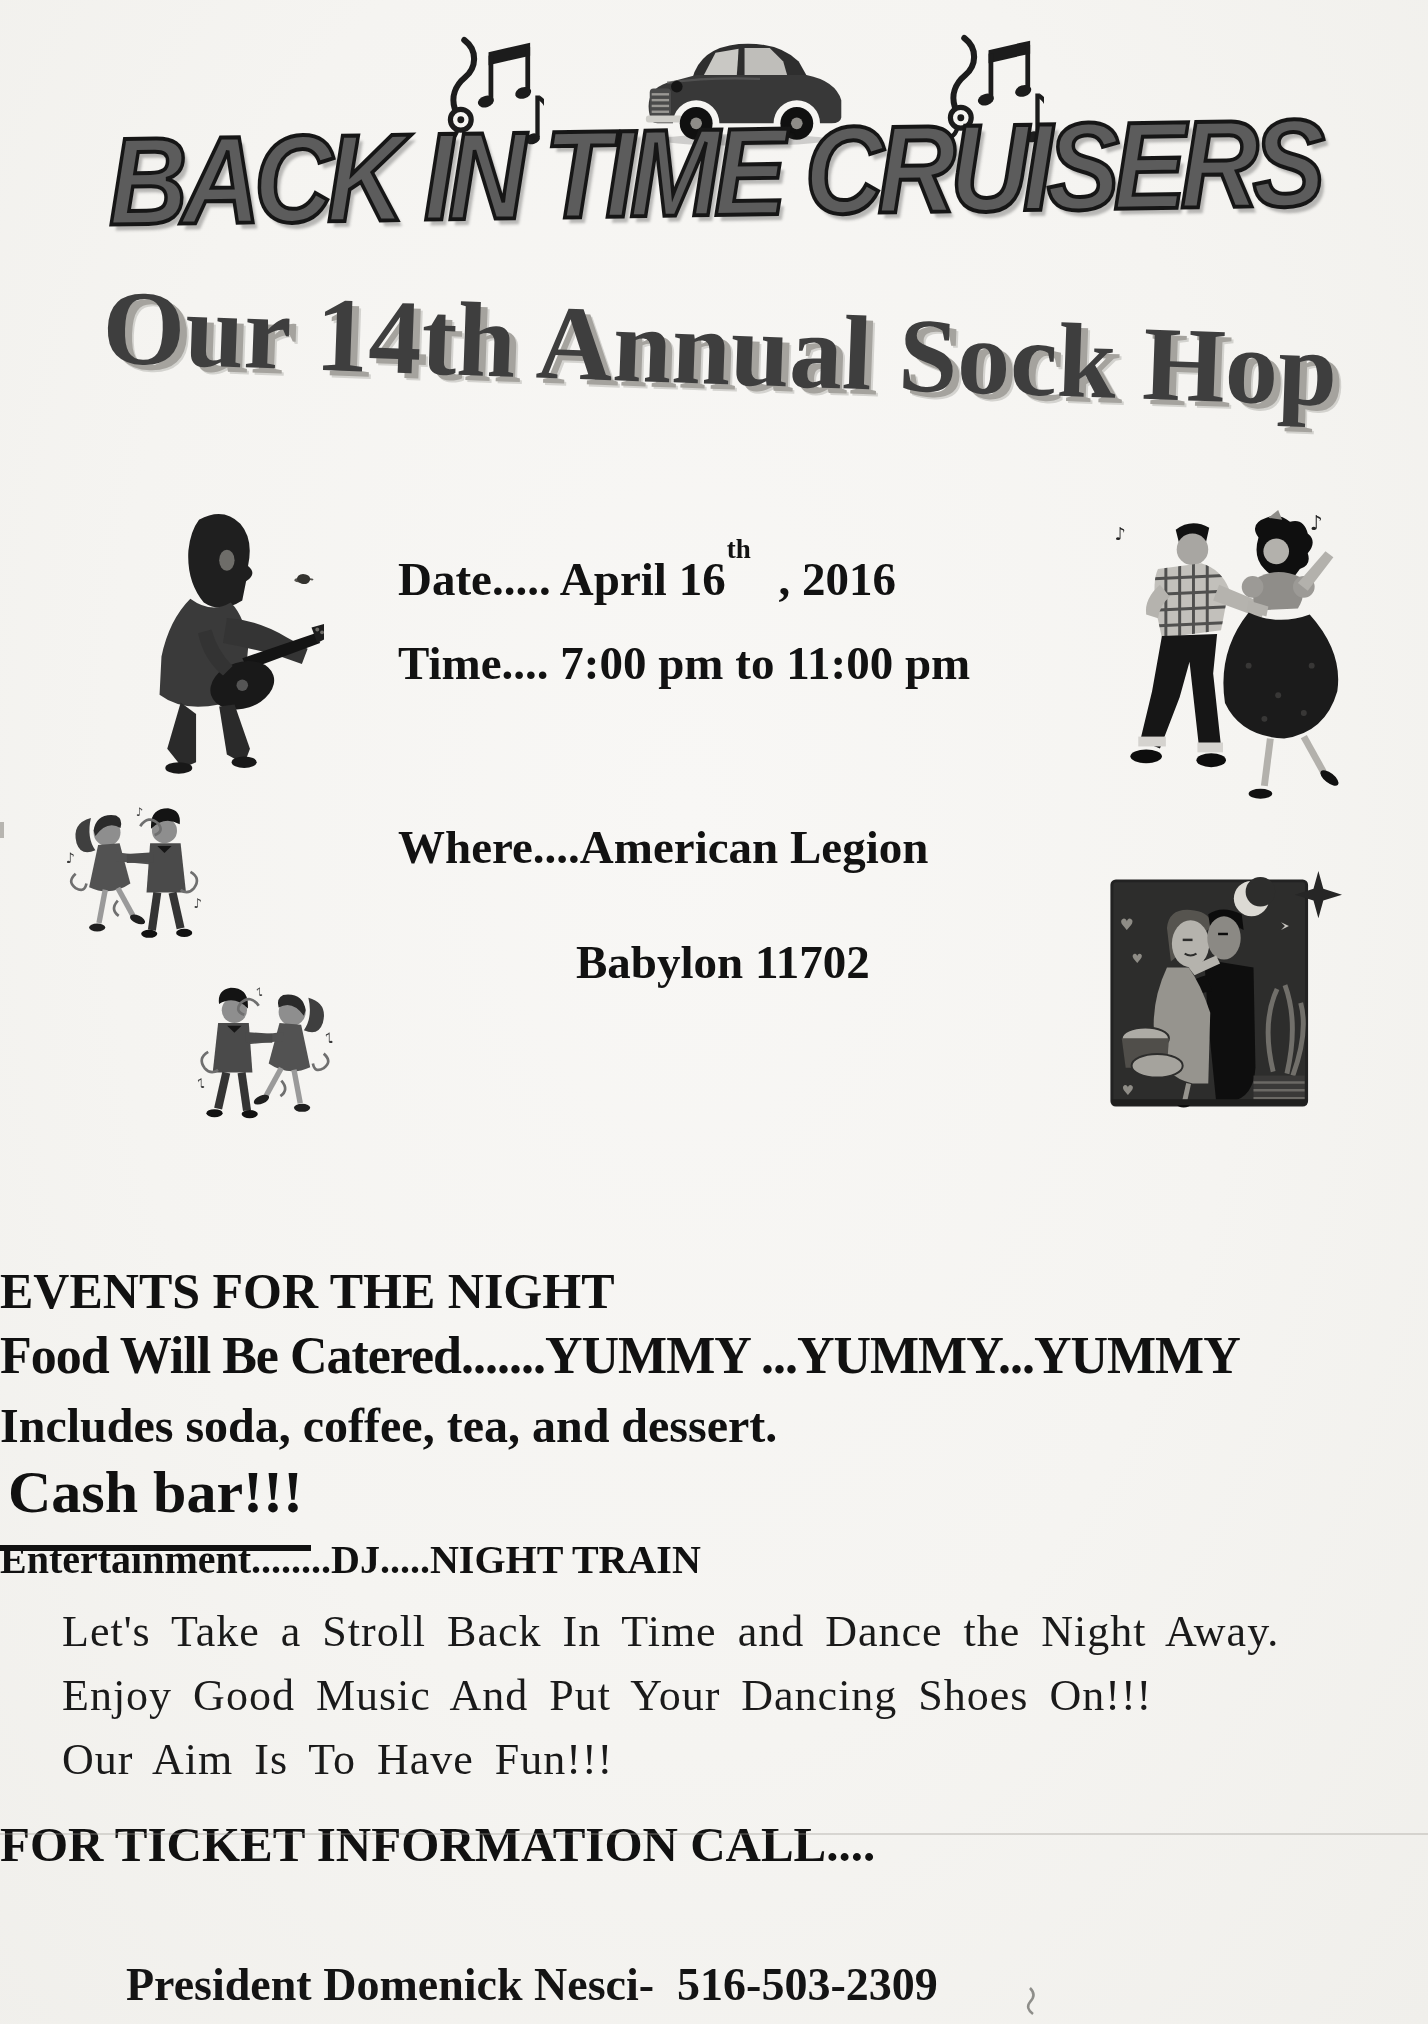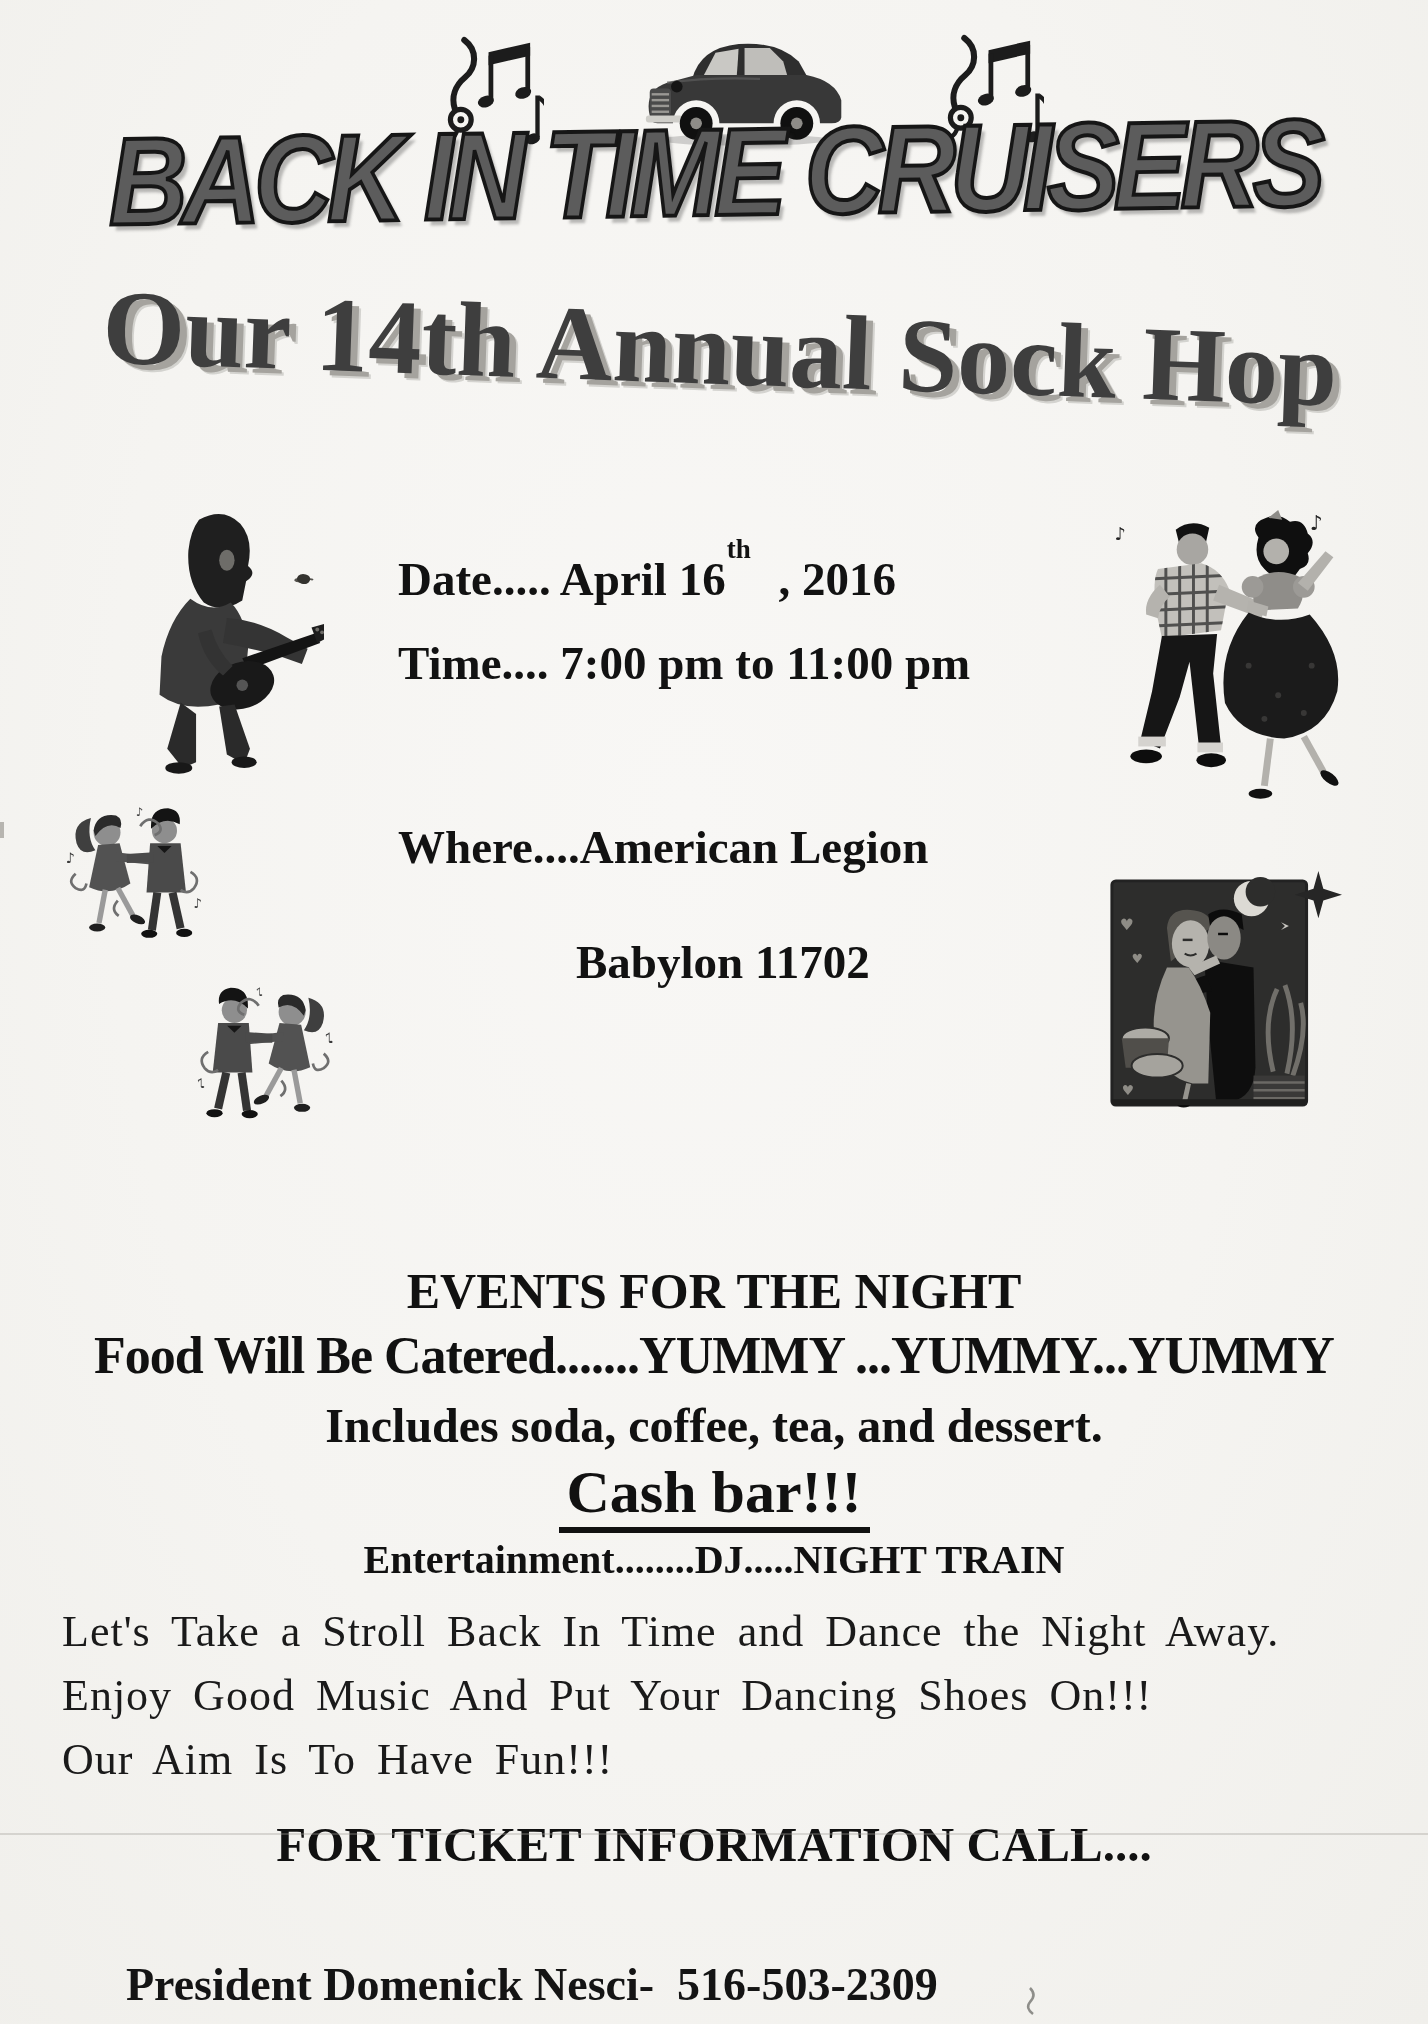--- a/index.html
+++ b/index.html
@@ -26,22 +26,22 @@
     font-weight:bold;font-size:106px;line-height:1.15;color:#3e3e3e;
     text-shadow:7px 5px 0 #a5a39e, 9px 7px 0 rgba(150,148,143,.35);
     transform:rotate(2deg);white-space:nowrap;
   }
 
   
   .info-line{position:absolute;left:398px;font-weight:bold;font-size:47px;line-height:1;white-space:nowrap;color:#121212;}
   .info-line sup{font-size:27px;position:relative;top:-20px;margin:0 16px 0 1px;}
 
   
-  .center-line{position:absolute;left:0;width:1428px;text-align:center;font-weight:bold;white-space:nowrap;color:#111;}
-  .underlined{display:inline-block;border-bottom:6px solid #111;padding:0 8px 0 8px;font-family:Liberation Serif, serif;}
+  .center-line{position:absolute;left:0;width:1428px;text-align:left;font-weight:bold;white-space:nowrap;color:#111;}
+  .underlined{display:inline-block;border-bottom:6px solid #111;padding:0 8px 18px 8px;font-family:Liberation Serif, serif;}
 
   .pitch-line{position:absolute;left:62px;font-size:44px;font-weight:normal;letter-spacing:1px;word-spacing:9px;white-space:nowrap;color:#1a1a1a;}
 
   .pre{white-space:pre;}
 
   
   .scanline{position:absolute;left:0;top:1833px;width:1428px;height:2px;background:rgba(158,156,150,.34);}
   .speck{position:absolute;left:297px;top:574px;width:13px;height:10px;background:#34332f;border-radius:60% 40% 55% 45%;transform:rotate(18deg);box-shadow:-5px 3px 0 -3px #55534e, 7px -2px 0 -4px #55534e;}
   .edge-dash{position:absolute;left:0;top:822px;width:4px;height:16px;background:#b7b5b0;}
 

